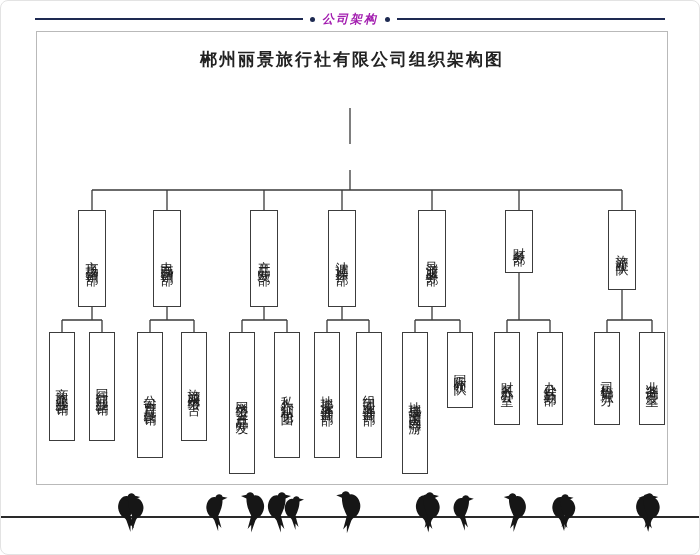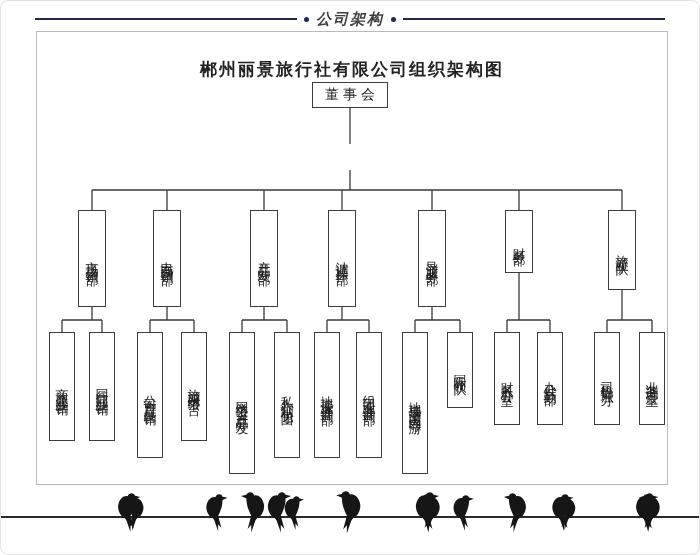--- a/index.html
+++ b/index.html
@@ -3,25 +3,25 @@
 <meta charset="utf-8">
 <style>
   html,body{margin:0;padding:0;background:#fff;}
   body{width:700px;height:555px;font-family:"DejaVu Sans","Liberation Sans",sans-serif;position:relative;}
   .page{position:absolute;inset:0;border:1px solid #e3e3e3;border-radius:8px;background:#fff;overflow:hidden;}
 
   
   .header{position:absolute;top:6px;left:0;right:0;display:flex;align-items:center;gap:7px;padding:0 34px;height:24px;}
   .hline{flex:1;height:2px;background:#1e2a52;}
   .hdot{width:5px;height:5px;border-radius:50%;background:#1e2a52;flex:0 0 auto;}
-  .htitle{color:#404040;font-weight:bold;font-style:italic;font-size:15px;letter-spacing:2px;white-space:nowrap;}
+  .htitle{color:#a21caf;font-weight:bold;font-style:italic;font-size:12px;letter-spacing:2px;white-space:nowrap;}
 
   
   .frame{position:absolute;left:35px;top:30px;width:630px;height:452px;border:1px solid #b9b9b9;background:#fff;}
-  .chart-title{position:absolute;left:0;right:0;top:16px;text-align:center;font-family:"DejaVu Serif","Liberation Serif",serif;font-weight:bold;font-size:17px;letter-spacing:2px;color:#222;margin-top:10px;}
+  .chart-title{position:absolute;left:0;right:0;top:16px;text-align:center;font-family:"DejaVu Serif","Liberation Serif",serif;font-weight:bold;font-size:17px;letter-spacing:2px;color:#222;}
 
   .connectors{position:absolute;inset:0;width:630px;height:452px;pointer-events:none;}
 
   .hbox{position:absolute;box-sizing:border-box;border:1px solid #3c3c3c;background:#fff;display:flex;align-items:center;justify-content:center;font-size:14px;letter-spacing:4px;text-indent:4px;color:#1c1c1c;}
   .vbox{position:absolute;box-sizing:border-box;border:1px solid #3c3c3c;background:#fff;display:flex;align-items:center;justify-content:center;writing-mode:vertical-rl;text-orientation:upright;letter-spacing:3px;font-size:13px;line-height:1;color:#1c1c1c;padding:4px 0;}
   .w28{width:28px;} .w26{width:26px;}
 
   
   .birds{position:absolute;left:0;top:483px;width:700px;height:66px;}
 </style>
@@ -50,21 +50,20 @@
         <path d="M55,275 V288 M25,288 H65 M25,288 V300 M65,288 V300"></path>
         <path d="M130,275 V288 M113,288 H157 M113,288 V300 M157,288 V300"></path>
         <path d="M227,275 V288 M205,288 H250 M205,288 V300 M250,288 V300"></path>
         <path d="M305,275 V288 M290,288 H332 M290,288 V300 M332,288 V300"></path>
         <path d="M395,275 V288 M378,288 H423 M378,288 V300 M423,288 V300"></path>
         <path d="M482,241 V288 M470,288 H513 M470,288 V300 M513,288 V300"></path>
         <path d="M585,258 V288 M570,288 H615 M570,288 V300 M615,288 V300"></path>
       </g>
     </svg>
 
-    <div class="hbox" style="left:275px;top:50px;width:76px;height:26px;">董事会</div>
 
     <div class="vbox w28" style="left:41px;top:178px;height:97px;">市场营销部</div>
     <div class="vbox w28" style="left:116px;top:178px;height:97px;">电商营销部</div>
     <div class="vbox w28" style="left:213px;top:178px;height:97px;">产品开发部</div>
     <div class="vbox w28" style="left:291px;top:178px;height:97px;">计调操作部</div>
     <div class="vbox w28" style="left:381px;top:178px;height:97px;">导游服务部</div>
     <div class="vbox w28" style="left:468px;top:178px;height:63px;">财务部</div>
     <div class="vbox w28" style="left:571px;top:178px;height:80px;">旅游车队</div>
 
     <div class="vbox w26" style="left:12px;top:300px;height:109px;">商旅企业营销</div>

